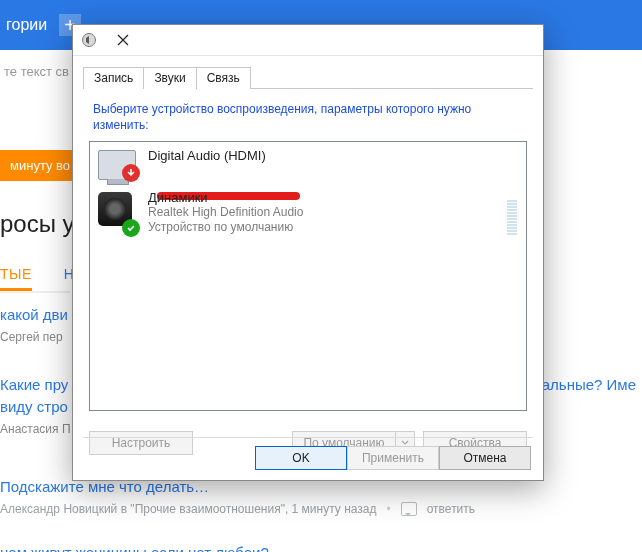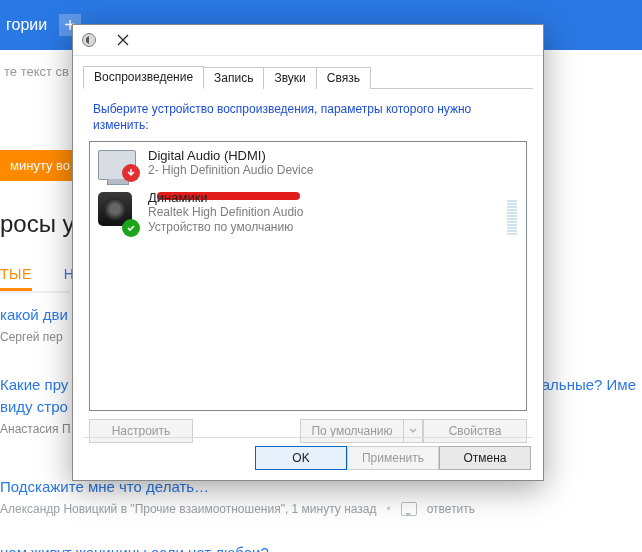--- a/index.html
+++ b/index.html
@@ -46,21 +46,21 @@
 .badge.down{background:#e03030}
 .badge.ok{background:#1aa51a}
 .devtext{flex:1;padding-left:6px}
 .devname{font-size:13px;color:#222}
 .devsub{font-size:12px;color:#7d7d7d;line-height:1.25}
 .meter{width:12px;display:flex;flex-direction:column-reverse;gap:1px;align-items:center;padding-top:2px}
 .meter span{display:block;width:10px;height:2px;background:#cfe3ef}
 .redline{position:absolute;left:67px;top:50px;width:143px;height:8px;background:#e21b1b;border-radius:4px;pointer-events:none}
 
 
-.rowbtns{display:flex;gap:0;margin-top:8px;align-items:stretch}
+.rowbtns{display:flex;gap:8px;margin-top:20px;align-items:stretch}
 .spacer{flex:1}
 .btn{min-width:86px;height:22px;padding:0 8px;font-size:12px;border:1px solid #adadad;background:#e9e9e9;color:#222;cursor:pointer;display:inline-flex;align-items:center;justify-content:center}
 .btn.disabled{color:#9a9a9a;border-color:#cfcfcf;background:#f4f4f4;cursor:default}
 .splitbtn{display:inline-flex}
 .splitbtn .btn{border-right:none}
 .splitbtn .drop{width:18px;border:1px solid #cfcfcf;background:#f4f4f4;display:flex;align-items:center;justify-content:center;color:#9a9a9a}
 
 
 .dlg-footer{position:absolute;bottom:10px;right:12px;display:flex;}
 .dlg-footer .btn{min-width:74px;height:22px}
@@ -116,42 +116,40 @@
     </span>
     <span class="dlg-close">
       <svg width="12" height="12" viewBox="0 0 12 12">
             <path d="M1 1 L11 11 M11 1 L1 11" stroke="#222" stroke-width="1.2"></path>
           </svg>
     </span>
   </div>
 
   <div class="dlg-body">
     <div class="tabstrip">
-      <div class="tab active">Воспроизведение</div>
       <div class="tab">Запись</div>
       <div class="tab">Звуки</div>
       <div class="tab">Связь</div>
     </div>
 
     <div class="tabpanel">
       <div class="hint">Выберите устройство воспроизведения, параметры которого нужно изменить:</div>
 
       <div class="devlist">
         <div class="devitem">
           <div class="devicon">
             <div class="mon"></div>
             <div class="badge down">
               <svg width="10" height="10" viewBox="0 0 10 10">
                     <path d="M5 1 L5 6 M2 4 L5 7 L8 4" stroke="#fff" stroke-width="1.5" fill="none"></path>
                   </svg>
             </div>
           </div>
           <div class="devtext">
             <div class="devname">Digital Audio (HDMI)</div>
-            <div class="devsub">2- High Definition Audio Device</div>
           </div>
           <div class="redline"></div>
         </div>
 
         <div class="devitem">
           <div class="devicon">
             <div class="spk"></div>
             <div class="badge ok">
               <svg width="10" height="10" viewBox="0 0 10 10">
                     <path d="M2 5 L4 7 L8 3" stroke="#fff" stroke-width="1.6" fill="none"></path>

